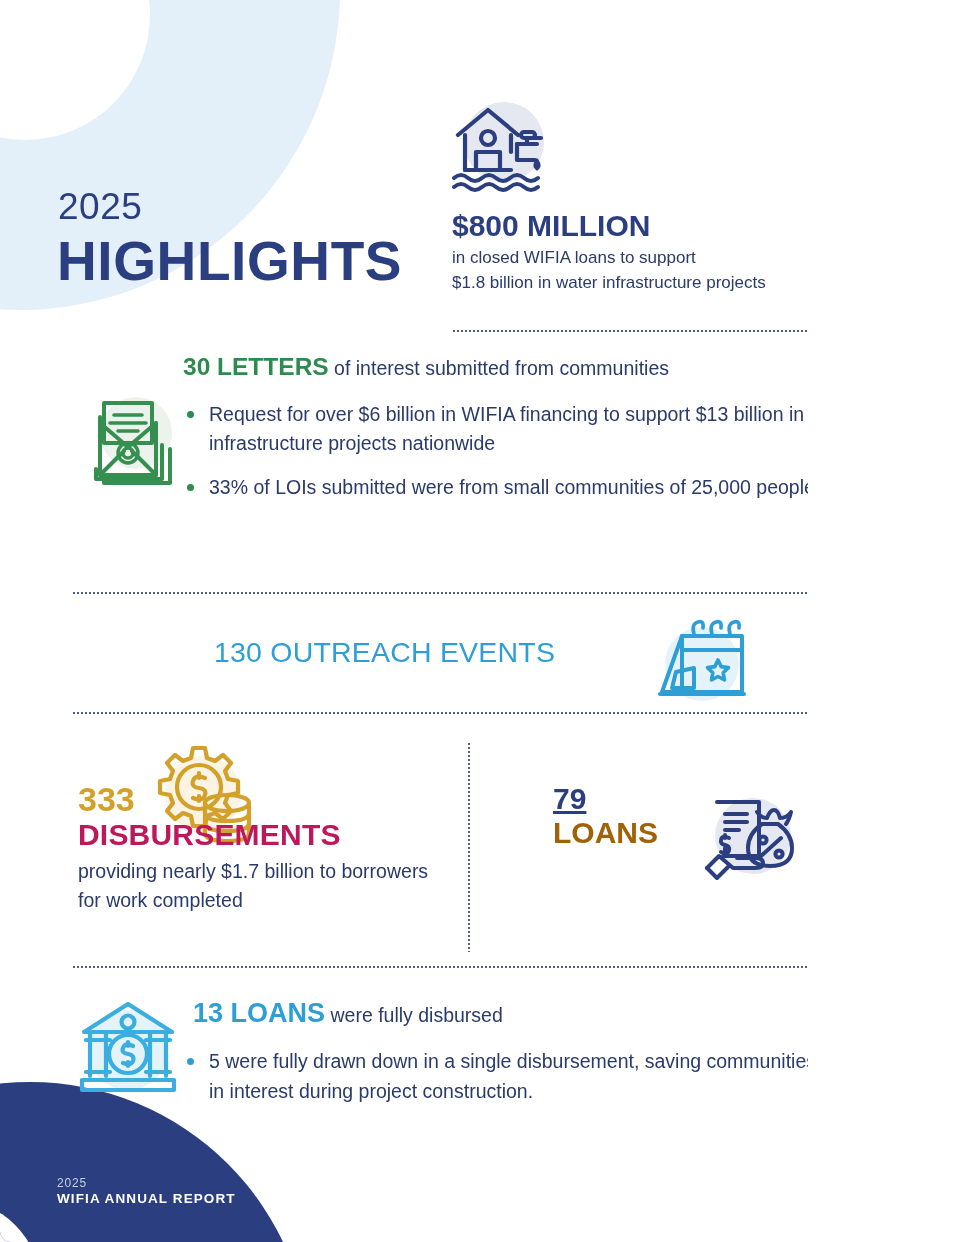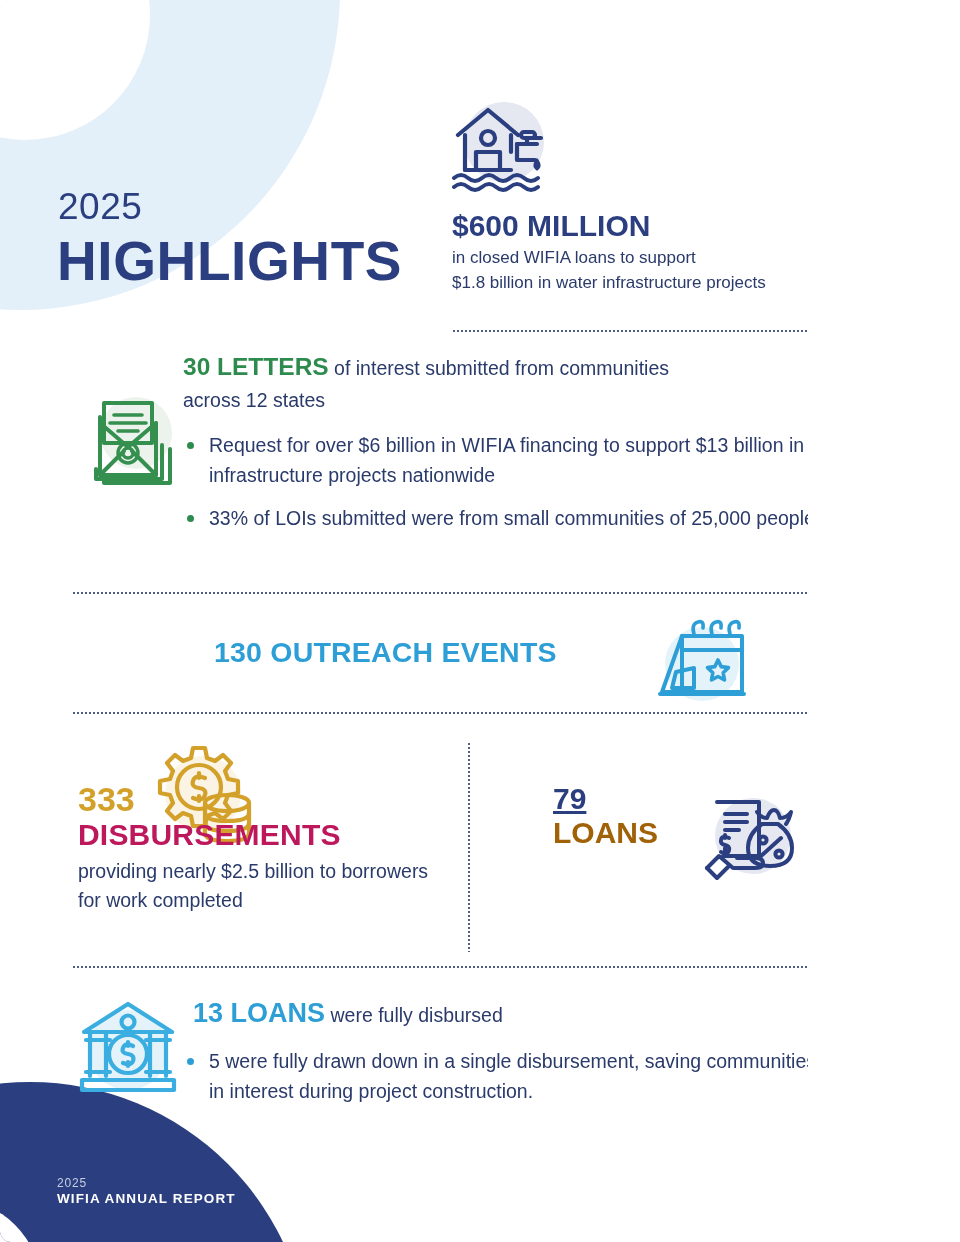--- a/index.html
+++ b/index.html
@@ -86,21 +86,21 @@
   }
   ul.bl li:before{
     content:"";position:absolute;left:4px;top:11px;
     width:7px;height:7px;border-radius:50%;background:#2E8B4E;
   }
   ul.bl.navy li:before{background:#2D9FD6;}
 
   .div2{position:absolute;left:72px;top:592px;width:822px;}
 
   .blk3{position:absolute;left:214px;top:636px;}
-  .blk3 .t{font-size:28.5px;font-weight:700;color:#2D9FD6;letter-spacing:.2px;}
+  .blk3 .t{font-size:28.5px;font-weight:400;color:#2D9FD6;letter-spacing:.2px;}
   .icon-cal{position:absolute;left:650px;top:614px;width:100px;height:92px;}
 
   .div3{position:absolute;left:72px;top:712px;width:822px;}
 
   .blk4{position:absolute;left:78px;top:782px;width:370px;}
   .blk4 .n{font-size:34px;font-weight:700;color:#D3A12A;line-height:1.05;}
   .blk4 .w{font-size:30px;font-weight:700;color:#be185d;line-height:1.12;letter-spacing:.2px;}
   .blk4 .d{font-size:19.5px;line-height:1.48;margin-top:6px;}
   .icon-gear{position:absolute;left:145px;top:742px;width:112px;height:112px;}
 
@@ -165,21 +165,21 @@
           <path d="M95 66 q4 6 0 9 q-4 -3 0 -9" fill="#2B3F80" stroke-width="3"></path>
         </g>
         <g fill="none" stroke="#2B3F80" stroke-width="4" stroke-linecap="round">
           <path d="M12 84 q7 -6 14 0 q7 6 14 0 q7 -6 14 0 q7 6 14 0 q7 -6 14 0 q7 6 14 0"></path>
           <path d="M12 93 q7 -6 14 0 q7 6 14 0 q7 -6 14 0 q7 6 14 0 q7 -6 14 0 q7 6 14 0"></path>
         </g>
       </svg>
     </div>
 
     <div class="blk1">
-      <div class="big stat-blue">$600 MILLION</div>
+      <div class="big stat-blue">$800 MILLION</div>
       <div class="sub body-txt">
         <span>in closed WIFIA loans to support</span><br>
         <b>$1.8 billion</b><span> in water infrastructure projects</span>
       </div>
     </div>
 
     <div class="hdiv div1"></div>
 
     <div class="icon-env">
       <svg viewBox="0 0 112 112" width="112" height="112">
@@ -199,21 +199,20 @@
           <circle cx="54" cy="70" r="10"></circle>
           <circle cx="54" cy="70" r="5"></circle>
         </g>
       </svg>
     </div>
 
     <div class="blk2">
       <div class="lead">
         <span class="stat-green">30 LETTERS</span><span class="rest body-txt"> of interest submitted from communities</span>
       </div>
-      <div class="lead2 body-txt">across 12 states</div>
 
       <ul class="bl">
         <li>
           <span class="body-txt"><span>Request for over </span><b>$6 billion</b><span> in WIFIA financing to support </span><b>$13 billion</b><span> in water infrastructure projects nationwide</span></span>
         </li>
         <li>
           <span class="body-txt"><b>33%</b><span> of LOIs submitted were from small communities of </span><b>25,000</b><span> people or fewer</span></span>
         </li>
       </ul>
     </div>
@@ -259,21 +258,21 @@
           <path d="M60 61 L60 91 q0 8 22 8 q22 0 22 -8 L104 61"></path>
           <path d="M60 71 q0 8 22 8 q22 0 22 -8"></path>
           <path d="M60 81 q0 8 22 8 q22 0 22 -8"></path>
         </g>
       </svg>
     </div>
 
     <div class="blk4">
       <div class="n">333</div>
       <div class="w">DISBURSEMENTS</div>
-      <div class="d body-txt"><span>providing nearly </span><b>$2.5 billion</b><span> to borrowers for work completed</span></div>
+      <div class="d body-txt"><span>providing nearly </span><b>$1.7 billion</b><span> to borrowers for work completed</span></div>
     </div>
 
     <div class="vdiv vdiv-mid"></div>
 
     <div class="blk5">
       <div class="n">79</div>
       <div class="w">LOANS</div>
     </div>
 
     <div class="icon-bag">

